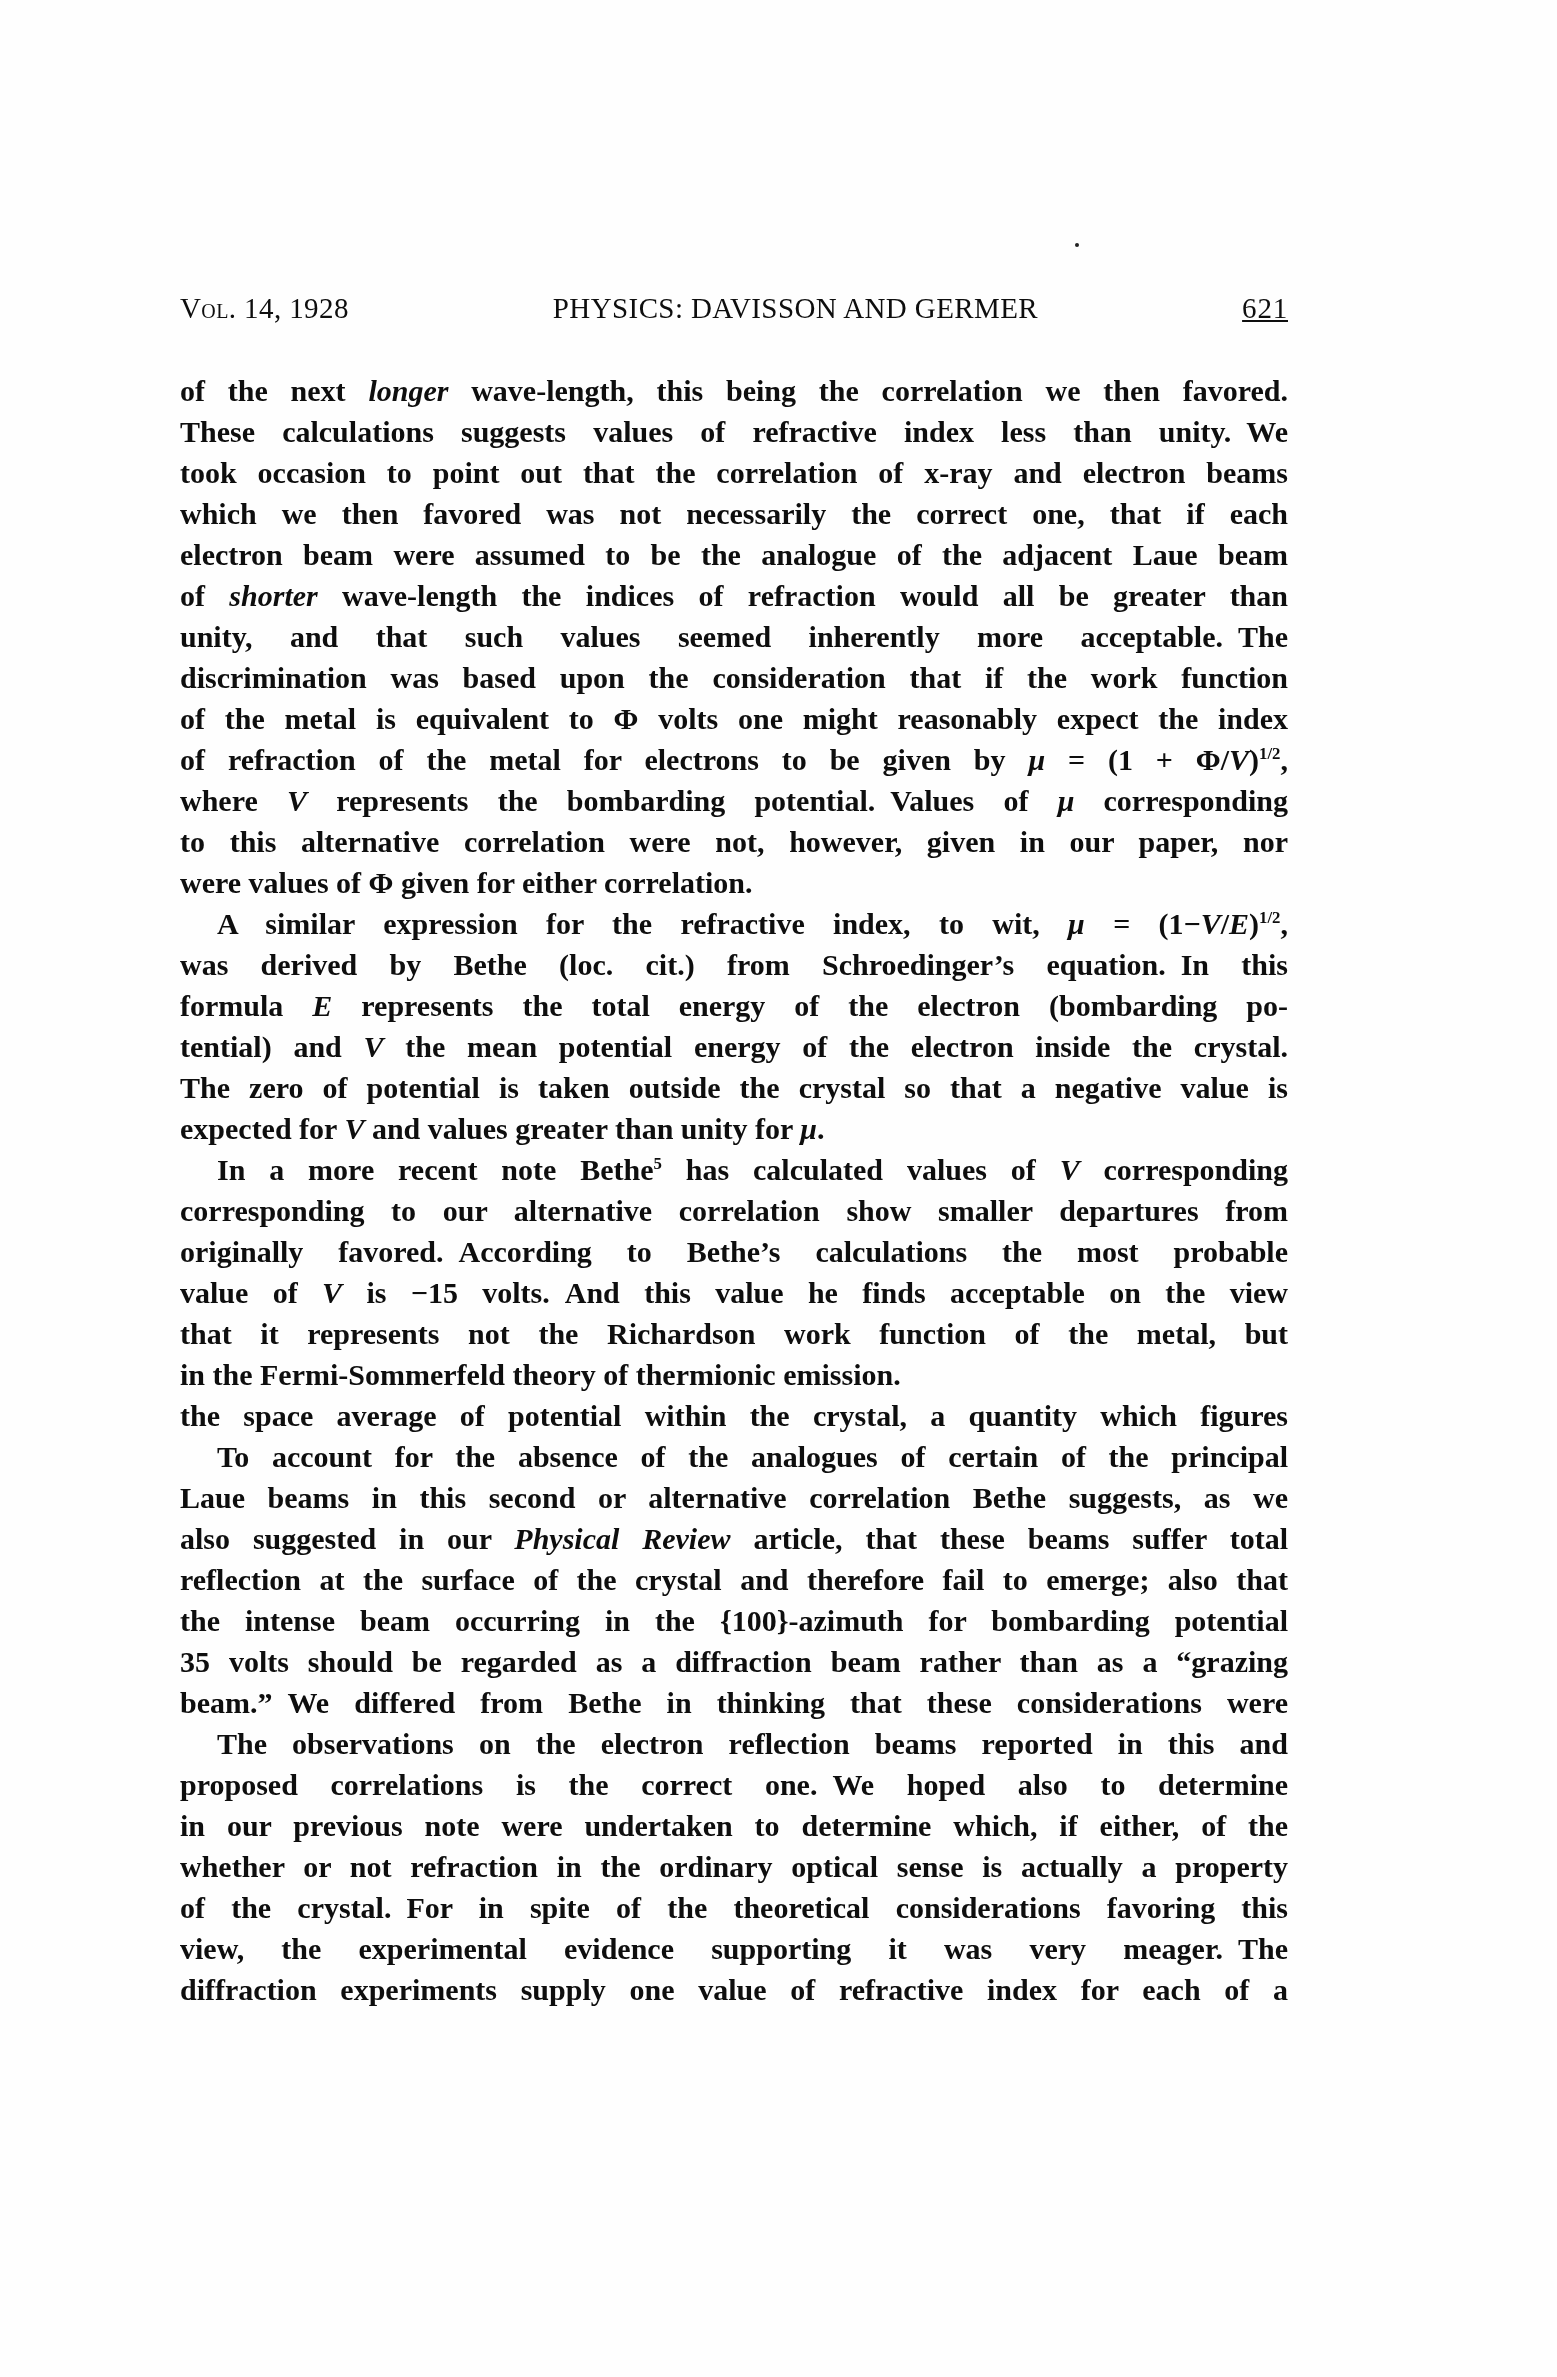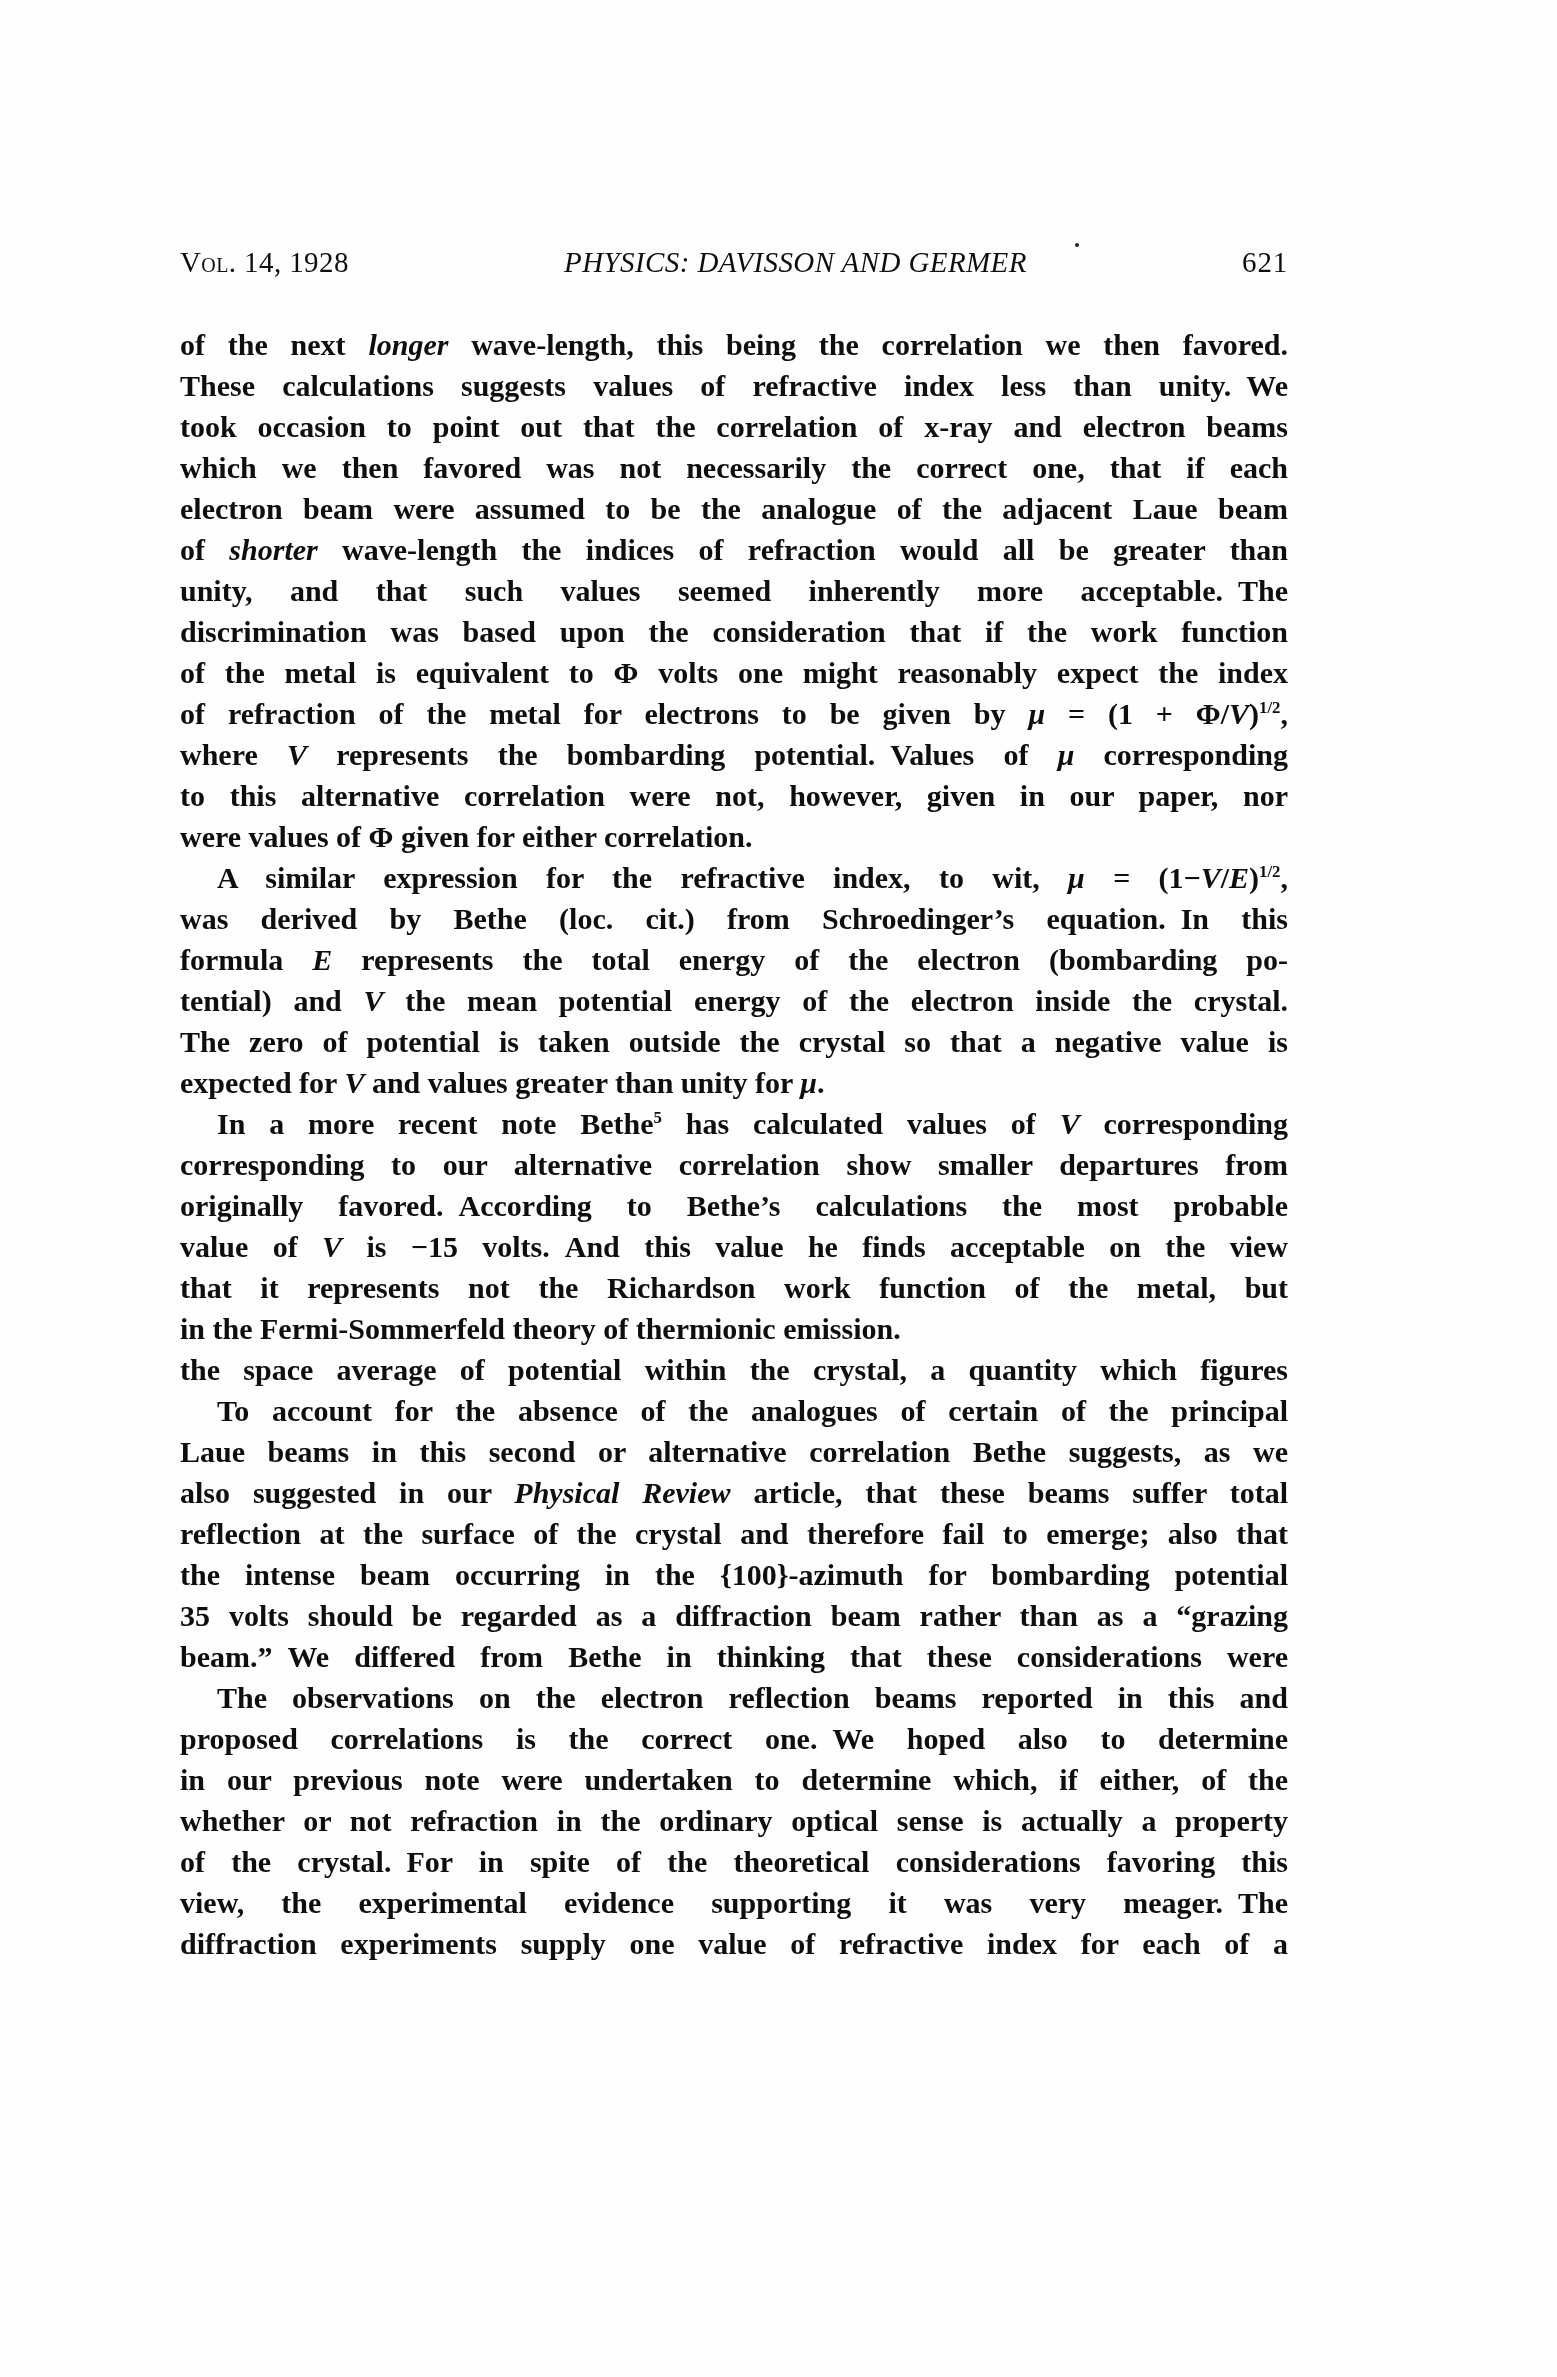--- a/index.html
+++ b/index.html
@@ -19,22 +19,22 @@
   .running-head{
     display:flex;
     align-items:baseline;
     font-size:29px;
     line-height:36px;
     margin-bottom:44px;
     white-space:nowrap;
     justify-content:flex-end;
   }
   .vol{font-variant:small-caps;letter-spacing:0.4px;}
-  .head-title{flex:1;text-align:center;font-style:italic;letter-spacing:0.4px;}
-  .pageno{letter-spacing:0.8px;}
+  .head-title{flex:1;text-align:center;letter-spacing:0.4px;margin-top:46px;}
+  .pageno{letter-spacing:0.8px;text-decoration:underline;}
   .body-text{
     font-size:30px;
     line-height:41px;
   }
   .line{
     text-align:justify;
     text-align-last:justify;
     font-weight:bold;
   }
   .line.end{text-align-last:left;}

